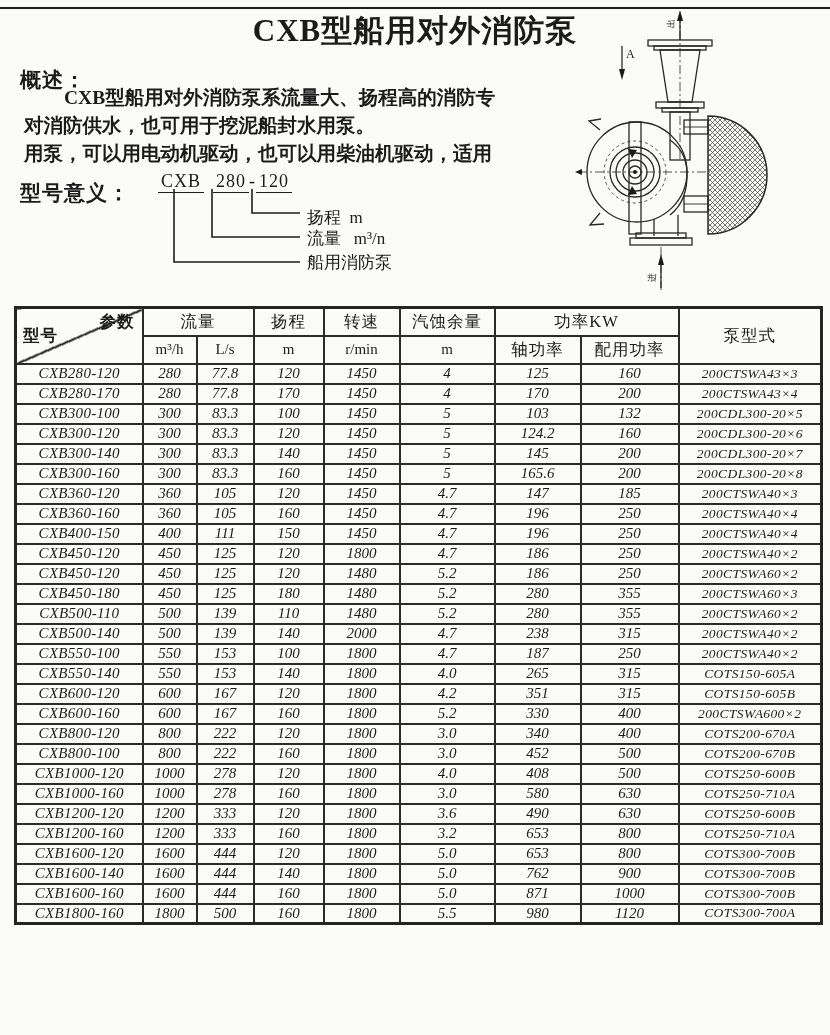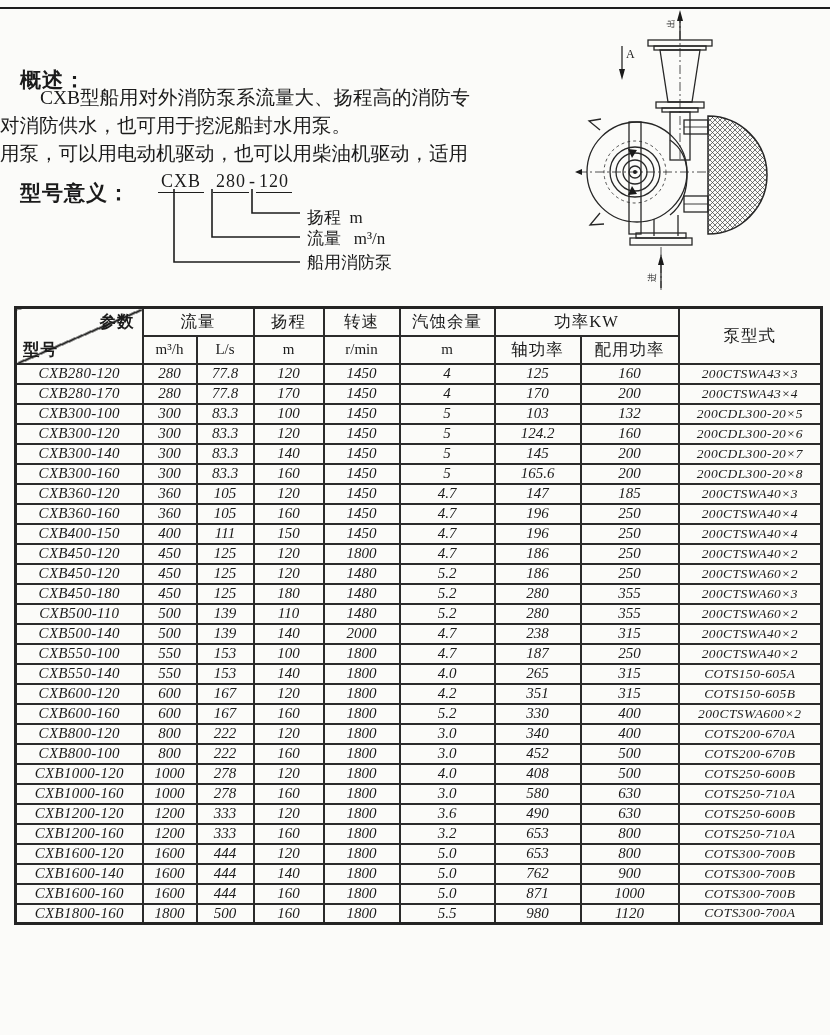--- a/index.html
+++ b/index.html
@@ -11,22 +11,22 @@
   .top-rule{position:absolute;left:0;top:7px;width:830px;border-top:2px solid #1d1d1d;}
   .doc-title{
     position:absolute;left:0;top:10px;width:830px;text-align:center;
     font-size:31px;font-weight:bold;letter-spacing:1px;margin:0;
   }
   .sec-heading{position:absolute;font-size:21px;font-weight:bold;margin:12px;letter-spacing:1px;}
   #overview-heading{left:8px;top:54px;}
   #model-heading{left:8px;top:167px;}
   #table-heading{left:8px;top:274px;}
   .overview-body{
-    position:absolute;left:0;top:84px;width:566px;
-    font-size:19.5px;line-height:28px;
+    position:absolute;left:24px;top:84px;width:566px;
+    font-size:19.5px;line-height:28px;font-weight:bold;
   }
   .overview-body .line1{text-indent:40px;}
   
   .model-code{
     position:absolute;left:158px;top:171px;font-size:18px;letter-spacing:1px;white-space:pre;
   }
   .model-code .u{border-bottom:1.5px solid #1d1d1d;padding:0 3px 1px 3px;}
   .model-code .gap{display:inline-block;width:9px;}
   .callout{position:absolute;left:307px;font-size:17px;white-space:pre;}
   #callout-head{top:206px;}
@@ -52,29 +52,30 @@
   th.unit{font-size:15px;}
   td.c-type{font-size:13.5px;letter-spacing:.4px;}
   td.c-model{font-size:15px;letter-spacing:.3px;}
   
   th.corner{position:relative;
     background:linear-gradient(to bottom right,
       transparent calc(50% - 1.1px), #2b2b2b calc(50% - 1.1px),
       #2b2b2b calc(50% + 1.1px), transparent calc(50% + 1.1px));
   }
   .corner-top{position:absolute;right:7px;top:2px;font-size:16.5px;font-weight:bold;letter-spacing:1px;}
-  .corner-bottom{position:absolute;left:6px;bottom:2px;font-size:16.5px;font-weight:bold;letter-spacing:1px;}
+  .corner-bottom{position:absolute;left:6px;bottom:16px;font-size:16.5px;font-weight:bold;letter-spacing:1px;}
 </style>
 </head>
 <body>
 
 <div class="page">
 
   <div class="top-rule"></div>
 
+  <h1 class="doc-title">CXB型船用对外消防泵</h1>
 
   <div class="pump-figure">
     <svg width="260" height="298" viewBox="0 0 260 298">
       <defs>
         <pattern id="xh" width="5" height="5" patternUnits="userSpaceOnUse">
           <path d="M0 5 L5 0 M0 0 L5 5" stroke="#3c3c3c" stroke-width="0.7" fill="none"></path>
         </pattern>
       </defs>
       <g stroke="#272727" fill="none" stroke-width="1.3">
 

